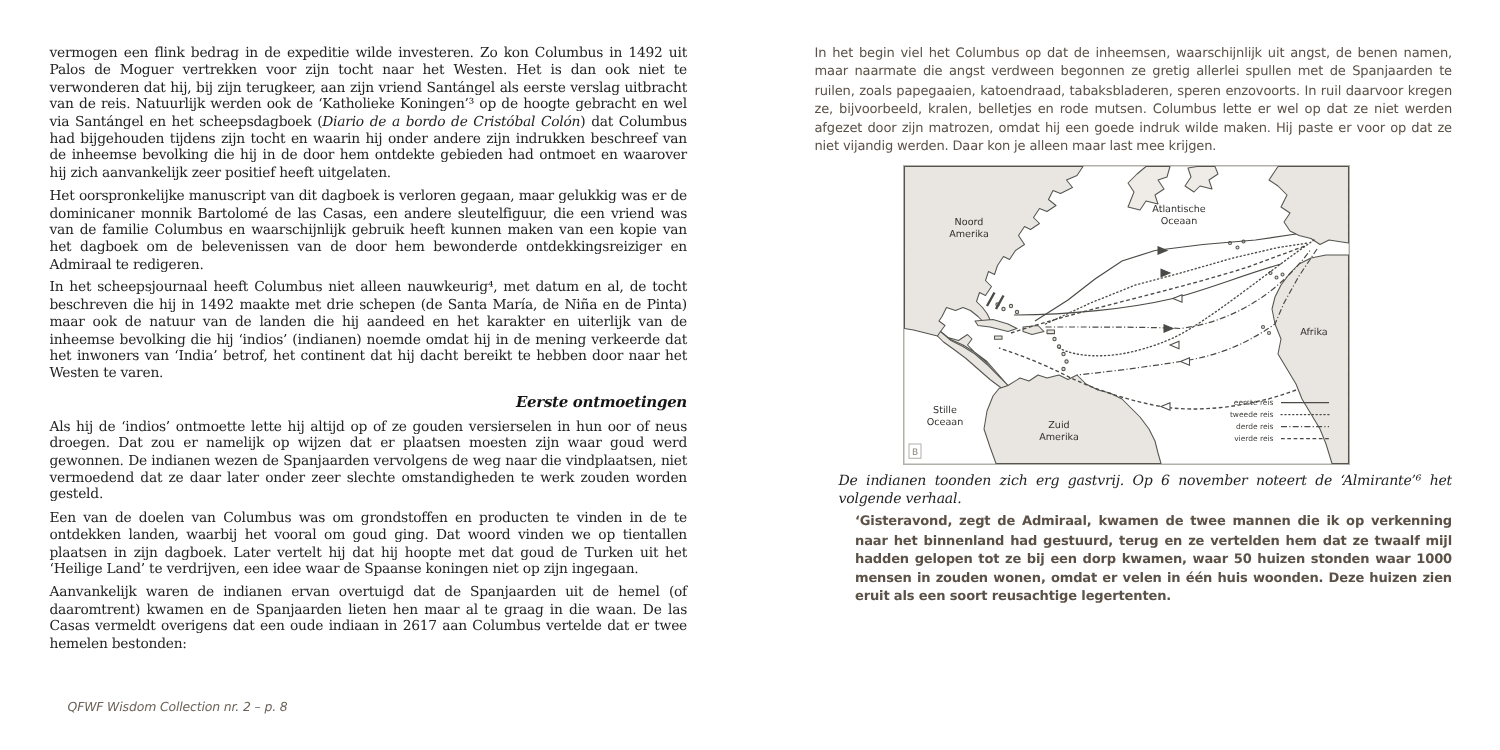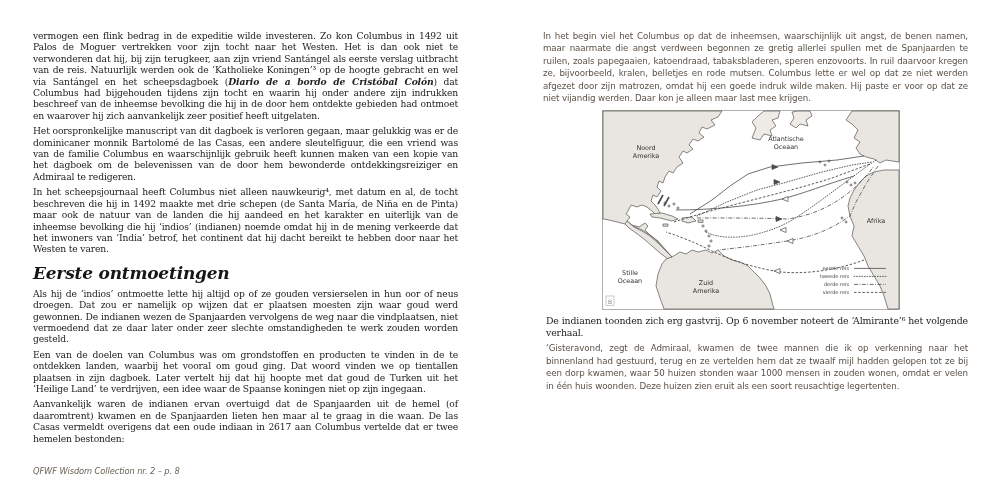--- a/index.html
+++ b/index.html
@@ -9,38 +9,38 @@
   }
   .page{position:absolute;top:30px;width:425px;height:460px;}
   .page-left{left:33px;}
   .page-right{left:543px;}
 
   .serif-par{
     font-family:"DejaVu Serif", serif;
     font-size:9.2px;line-height:11.4px;color:#232323;
     text-align:justify;margin:0 0 4px 0;letter-spacing:-0.15px;
   }
-  .serif-par i{font-style:italic;font-weight:bold;}
+  .serif-par i{font-style:italic;}
 
   .section-heading{
     font-family:"DejaVu Serif", serif;
-    font-size:17px;font-weight:bold;font-style:italic;
-    color:#161616;margin:8px 0 5px 0;letter-spacing:-0.2px;
+    font-size:10px;font-weight:bold;font-style:italic;
+    color:#161616;margin:8px 0 5px 0;letter-spacing:-0.2px;text-align:right;
   }
 
   .sans-par{
     font-family:"DejaVu Sans", sans-serif;
     font-size:8.7px;line-height:12.4px;color:#5b5147;
     text-align:justify;margin:0 0 5px 0;letter-spacing:-0.1px;
   }
-  .serif-par.right-serif{font-size:9.4px;line-height:12px;margin:0 0 3px 3px;}
-  .quote-indent{margin-left:3px;}
+  .serif-par.right-serif{font-size:9.4px;line-height:12px;margin:0 0 3px 16px;font-style:italic;}
+  .quote-indent{margin-left:27px;font-weight:bold;}
 
   .page-footer{
-    position:absolute;top:436px;left:0;right:0;
+    position:absolute;top:436px;left:12px;right:0;
     font-family:"DejaVu Sans", sans-serif;font-style:italic;
     font-size:8.3px;color:#6b6257;letter-spacing:-0.1px;
   }
   .footer-right{text-align:right;}
 
   figure.map-figure{margin:6px 0 5px 59px;width:298px;height:200px;}
   .map-svg{display:block;}
 </style>
 </head>
 <body>

